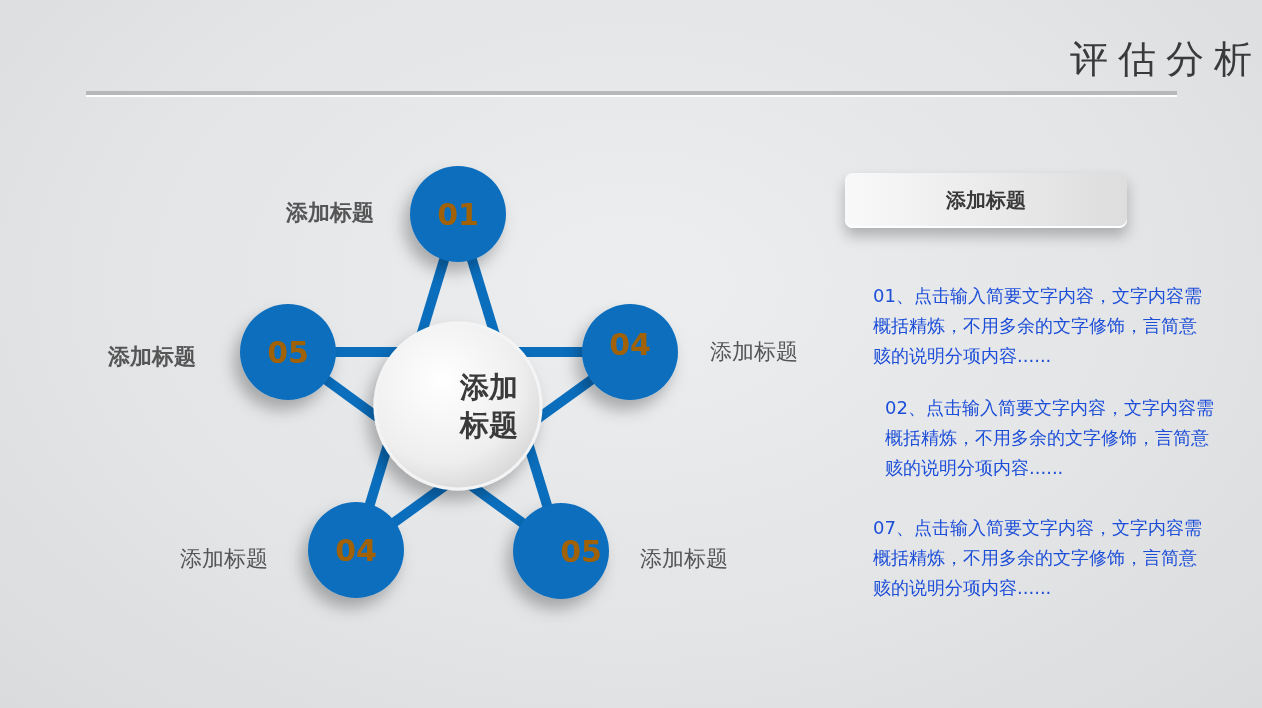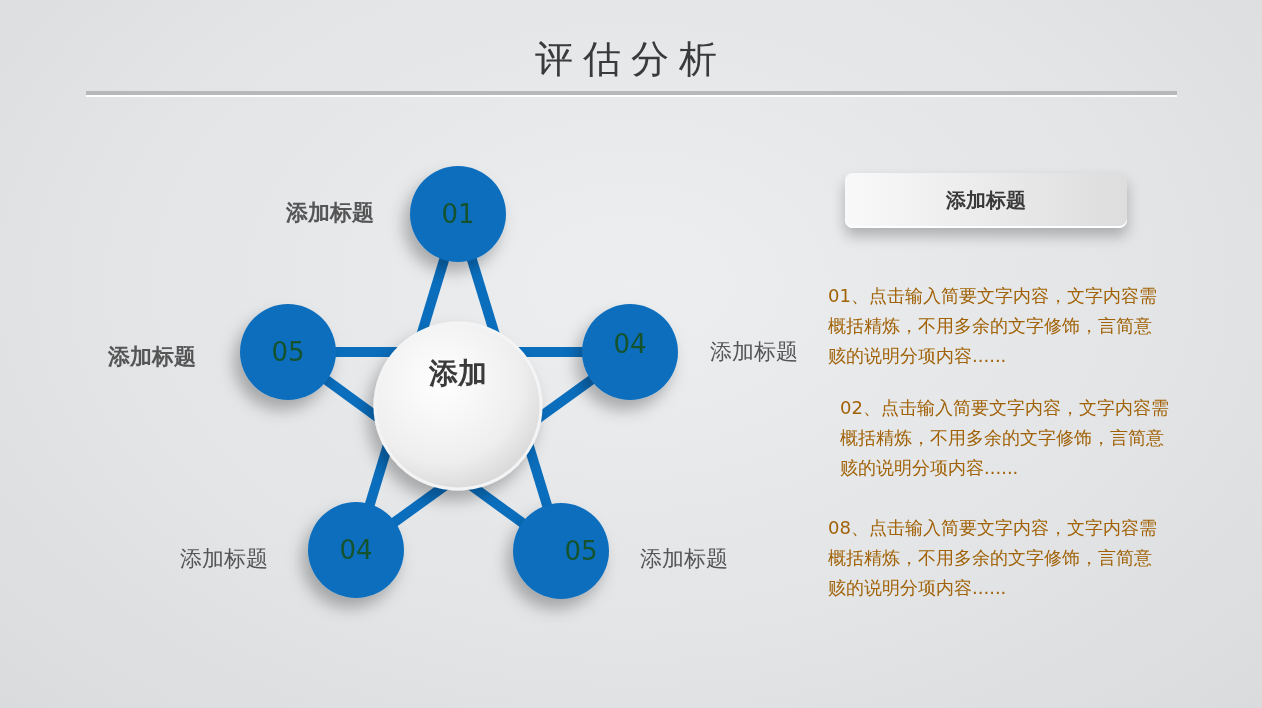--- a/index.html
+++ b/index.html
@@ -2,53 +2,53 @@
 <html><head>
 <meta charset="utf-8">
 <style>
   html, body { margin: 0; padding: 0; }
   body {
     width: 1262px; height: 708px; overflow: hidden; position: relative;
     background: radial-gradient(ellipse at 50% 40%, #eceef0 0%, #e2e4e6 60%, #d9dbdd 100%);
     font-family: "DejaVu Sans", "Liberation Sans", sans-serif;
   }
   .title {
-    position: absolute; left: 0; width: 1262px; top: 34px; text-align: center;
+    position: absolute; left: 0; width: 1262px; top: 34px; text-align: right;
     font-size: 38px; letter-spacing: 10px; color: #3a3a3a; font-weight: normal;
   }
   .title-rule {
     position: absolute; left: 86px; top: 91px; width: 1091px; height: 4px;
     background: #b7b8b9; box-shadow: 0 2px 0 #ffffff;
   }
   svg.diagram { position: absolute; left: 0; top: 0; }
   .node-num {
     position: absolute; width: 96px; height: 96px; margin-left: -48px; margin-top: -48px;
     display: flex; align-items: center; justify-content: center;
-    color: #14532d; font-weight: normal; font-size: 26px;
+    color: #a16207; font-weight: bold; font-size: 30px;
     font-family: "DejaVu Sans", sans-serif;
   }
   .center-label {
-    position: absolute; left: 458px; top: 392px; width: 120px; margin-left: -60px; margin-top: -38px;
-    text-align: center; color: #3a3a3a; font-weight: bold; font-size: 29px; line-height: 38px;
+    position: absolute; left: 458px; top: 406px; width: 120px; margin-left: -60px; margin-top: -38px;
+    text-align: right; color: #3a3a3a; font-weight: bold; font-size: 29px; line-height: 38px;
   }
   .node-label {
     position: absolute; font-size: 22px; color: #555555; white-space: nowrap; line-height: 28px;
   }
   .node-label.bold { font-weight: bold; }
   .tag-box {
     position: absolute; left: 845px; top: 173px; width: 282px; height: 55px;
     border-radius: 8px;
     background: linear-gradient(90deg, #f9f9f9 0%, #e8e8e8 60%, #dddddd 100%);
     box-shadow: 0 8px 14px rgba(0,0,0,0.25), inset 0 -2px 0 #ffffff;
     display: flex; align-items: center; justify-content: center;
     font-weight: bold; font-size: 20px; color: #3a3a3a;
   }
   .desc {
-    position: absolute; left: 828px; width: 340px;
-    font-size: 18px; line-height: 30px; color: #a16207;
+    position: absolute; left: 873px; width: 340px;
+    font-size: 18px; line-height: 30px; color: #1d4ed8;
   }
 </style>
 </head>
 <body>
 
 <div class="title">评估分析</div>
 <div class="title-rule"></div>
 
 <svg class="diagram" width="1262" height="708" viewBox="0 0 1262 708">
   <defs>
@@ -82,25 +82,26 @@
 </svg>
 
 <div class="node-num" style="left:458px; top:214px;">01</div>
 <div class="node-num" style="left:288px; top:352px;">05</div>
 <div class="node-num" style="left:356px; top:550px;">04</div>
 <div class="node-num" style="left:630px; top:344px;">04</div>
 <div class="node-num" style="left:581px; top:551px;">05</div>
 
 <div class="center-label">
   <div>添加</div>
+  <div>标题</div>
 </div>
 
 <div class="node-label bold" style="left:286px; top:199px;">添加标题</div>
 <div class="node-label bold" style="left:108px; top:343px;">添加标题</div>
 <div class="node-label" style="left:180px; top:545px;">添加标题</div>
 <div class="node-label" style="left:710px; top:338px;">添加标题</div>
 <div class="node-label" style="left:640px; top:545px;">添加标题</div>
 
 <div class="tag-box">添加标题</div>
 
 <div class="desc" style="top:281px;">01、点击输入简要文字内容，文字内容需概括精炼，不用多余的文字修饰，言简意赅的说明分项内容......</div>
 <div class="desc" style="top:393px;margin-left:12px;">02、点击输入简要文字内容，文字内容需概括精炼，不用多余的文字修饰，言简意赅的说明分项内容......</div>
-<div class="desc" style="top:513px;">08、点击输入简要文字内容，文字内容需概括精炼，不用多余的文字修饰，言简意赅的说明分项内容......</div>
+<div class="desc" style="top:513px;">07、点击输入简要文字内容，文字内容需概括精炼，不用多余的文字修饰，言简意赅的说明分项内容......</div>
 
 </body></html>

